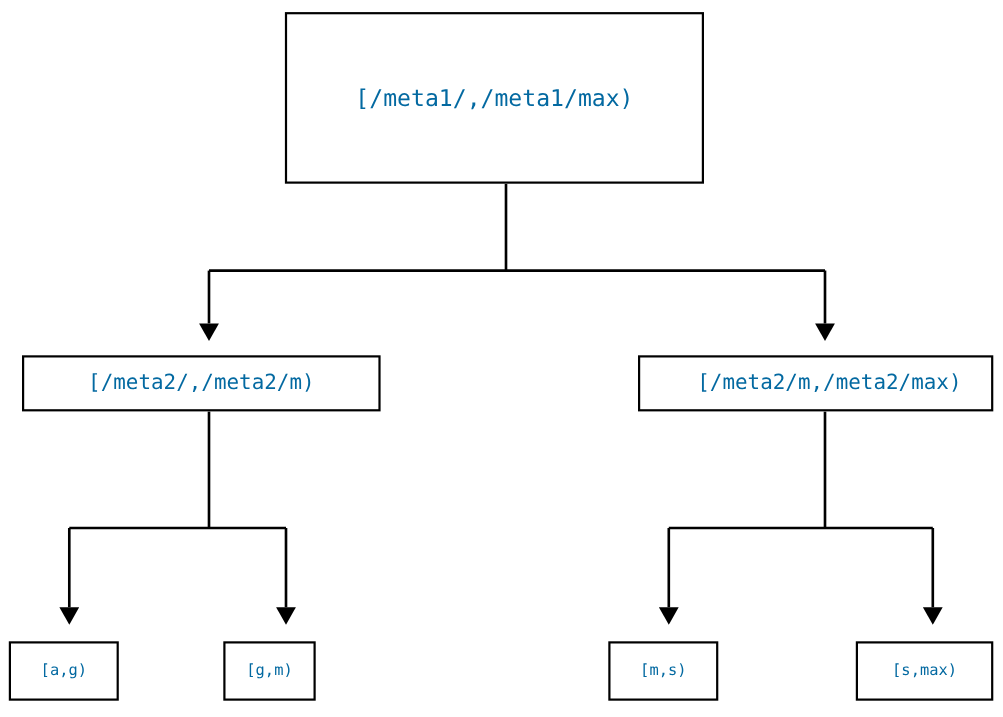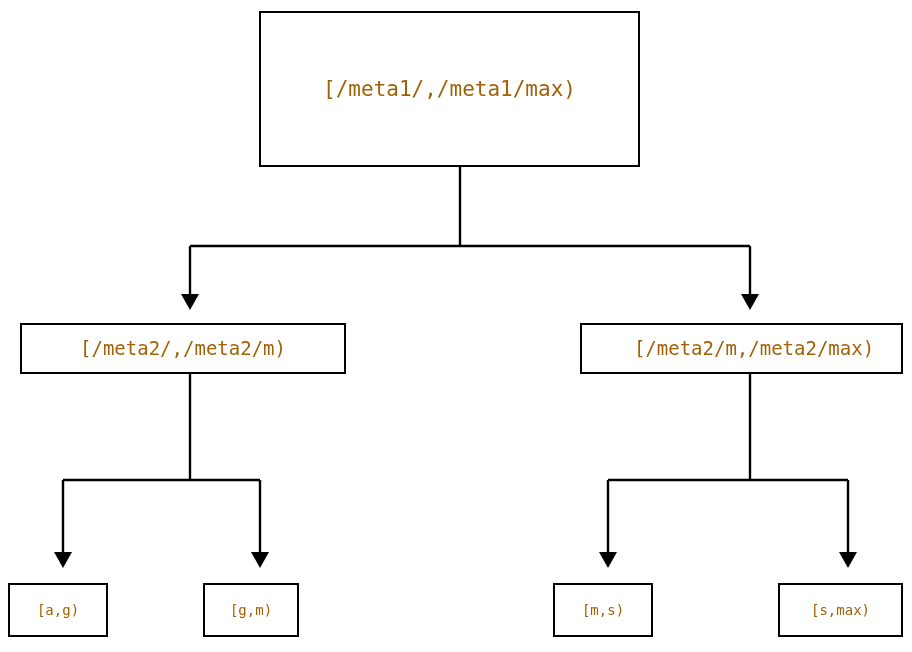--- a/index.html
+++ b/index.html
@@ -29,21 +29,21 @@
   }
   .tree-node {
     position: absolute;
     box-sizing: border-box;
     background: #ffffff;
     border: 2px solid #000000;
     display: flex;
     align-items: center;
     justify-content: center;
     text-align: center;
-    color: #a16207;
+    color: #0369a1;
     white-space: pre;
     letter-spacing: 0px;
   }
   .node-label {
     display: block;
     line-height: 1;
   }
   .node-root {
     left: 259px;
     top: 11px;
@@ -65,21 +65,21 @@
     left: 580px;
     width: 323px;
     padding-left: 25px;
   }
   .node-leaf {
     top: 583px;
     height: 54px;
     font-size: 14px;
   }
   .leaf-ag   { left: 8px;   width: 100px; }
-  .leaf-gm   { left: 203px; width: 96px; align-items: center; }
+  .leaf-gm   { left: 203px; width: 84px; align-items: center; }
   .leaf-ms   { left: 553px; width: 100px; }
   .leaf-smax { left: 778px; width: 125px; }
 </style>
 </head>
 <body>
 
 <div id="diagram-root">
 
   <svg id="edge-layer" width="912" height="652" viewBox="0 0 912 652" xmlns="http://www.w3.org/2000/svg">
 

